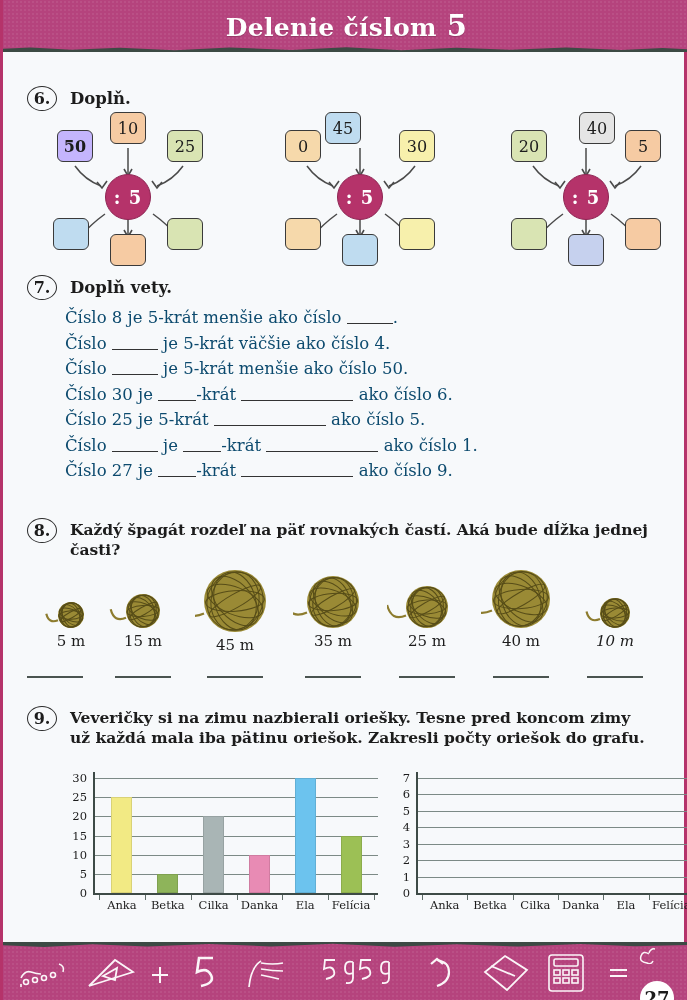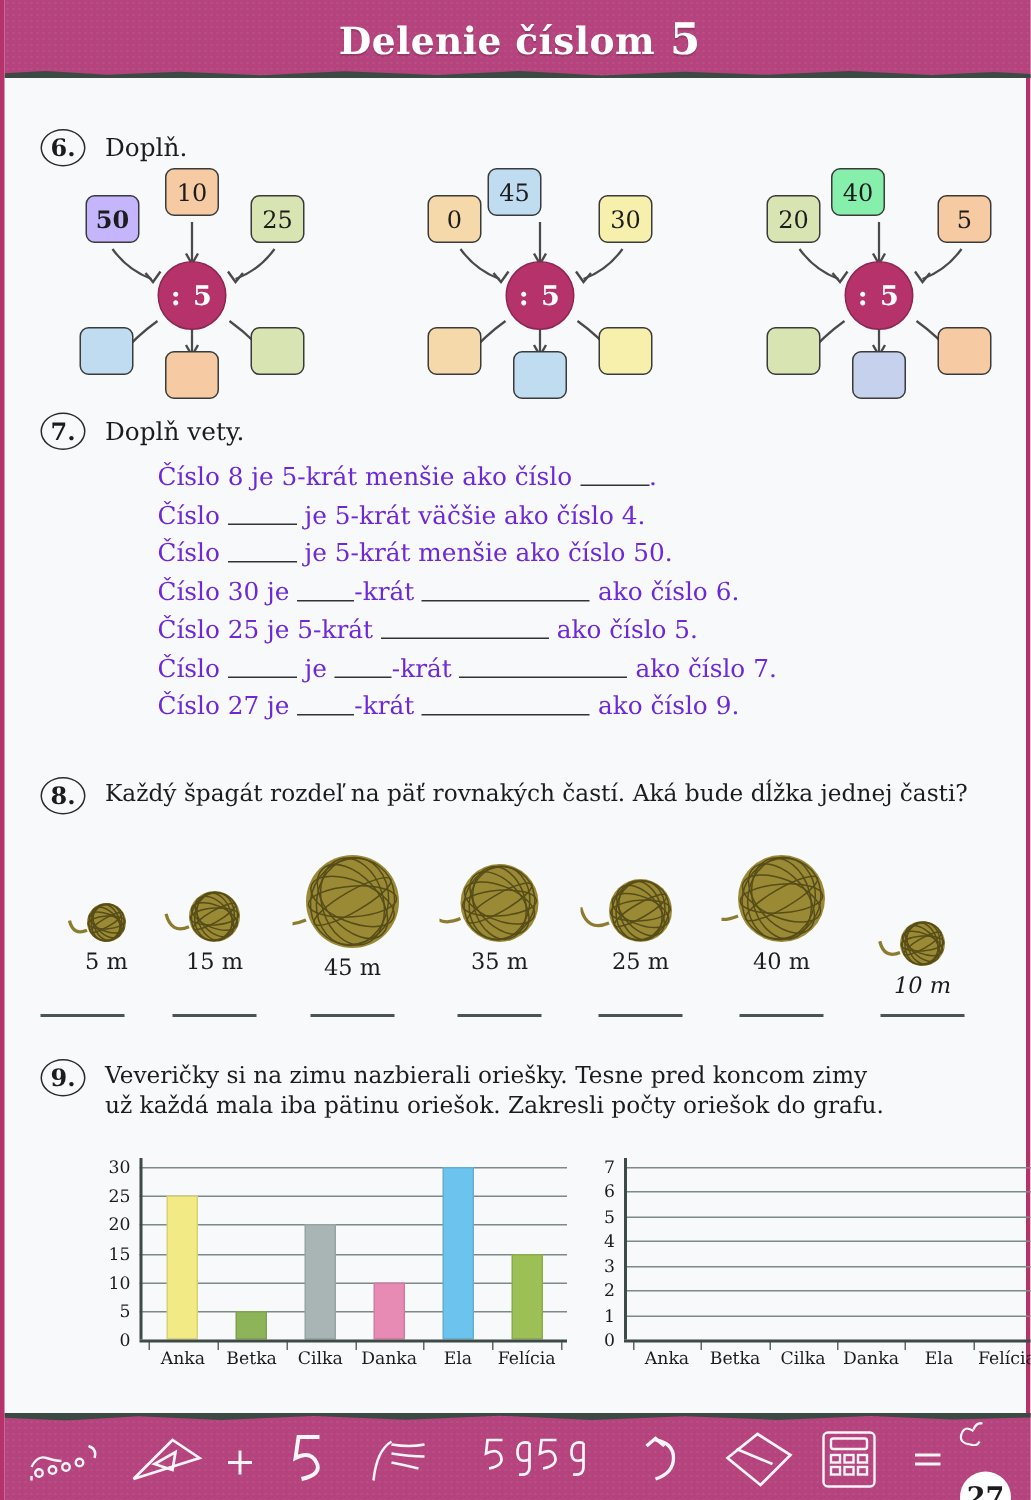--- a/index.html
+++ b/index.html
@@ -53,21 +53,21 @@
     border: 1.6px solid #2b2b2b;
     border-radius: 50%;
     display: flex; align-items: center; justify-content: center;
     font-size: 16px; font-weight: bold;
     font-family: "DejaVu Serif", serif;
     color: #1c1c1c;
     flex: none;
   }
   .ex-head { display: flex; align-items: flex-start; gap: 13px; }
   .ex-title {
-    font-size: 16.5px; font-weight: normal; color: #1c1c1c;
+    font-size: 16.5px; font-weight: bold; color: #1c1c1c;
     font-family: "DejaVu Serif", serif;
     line-height: 1.28; padding-top: 2px;
   }
 
   
   .diagrams { position: absolute; top: 108px; left: 0; width: 687px; height: 160px; }
   .diagram { position: absolute; width: 175px; height: 155px; }
   .dbox {
     position: absolute;
     width: 36px; height: 32px;
@@ -85,24 +85,23 @@
     display: flex; align-items: center; justify-content: center;
     color: #fff; font-size: 18px; font-weight: bold;
     font-family: "DejaVu Serif", serif;
     letter-spacing: 1px;
   }
   .diagram svg { position: absolute; top: 0; left: 0; overflow: visible; }
 
   
   .sentences { position: absolute; left: 62px; top: 305px; }
   .sent {
-    font-size: 16.5px; color: #6d28d9; line-height: 25.5px;
+    font-size: 16.5px; color: #0c4a6e; line-height: 25.5px;
     font-family: "DejaVu Serif", serif;
     white-space: nowrap;
-    margin-left: 40px;
   }
   .blank { display: inline-block; border-bottom: 1.5px solid #333; vertical-align: -1px; }
   .bl-s { width: 38px; }
   .bl-m { width: 46px; }
   .bl-l { width: 112px; }
 
   
   .yarns { position: absolute; top: 560px; left: 0; width: 687px; height: 80px; }
   .yarn-item { position: absolute; text-align: center; }
   .yarn-label {
@@ -228,40 +227,40 @@
           <path d="M75 104 L75 128" fill="none" stroke="#4a4a4a" stroke-width="1.5"></path>
           <path d="M100 106 q14 10 26 24" fill="none" stroke="#4a4a4a" stroke-width="1.5"></path>
           <path d="M44 74 L49 80 L54 73" fill="none" stroke="#4a4a4a" stroke-width="1.6"></path>
           <path d="M71 61 L75 68 L79 61" fill="none" stroke="#4a4a4a" stroke-width="1.6"></path>
           <path d="M99 73 L104 80 L109 74" fill="none" stroke="#4a4a4a" stroke-width="1.6"></path>
           <path d="M21 124 L26 131 L31 124" fill="none" stroke="#4a4a4a" stroke-width="1.6"></path>
           <path d="M71 122 L75 129 L79 122" fill="none" stroke="#4a4a4a" stroke-width="1.6"></path>
           <path d="M121 124 L126 131 L131 124" fill="none" stroke="#4a4a4a" stroke-width="1.6"></path>
         </svg>
         <div class="dbox" style="left: 0px; top: 22px; background: rgb(217, 228, 179);">20</div>
-        <div class="dbox" style="left: 43px; top: 4px; background: #86efac;">40</div>
+        <div class="dbox" style="left: 68px; top: 4px; background: #e5e5e5;">40</div>
         <div class="dbox" style="left: 114px; top: 22px; background: rgb(246, 203, 163);">5</div>
         <div class="dbox" style="left: 0px; top: 110px; background: rgb(217, 228, 179);"></div>
         <div class="dbox" style="left: 57px; top: 126px; background: rgb(198, 209, 238);"></div>
         <div class="dbox" style="left: 114px; top: 110px; background: rgb(246, 203, 163);"></div>
         <div class="dcircle" style="left: 52px; top: 66px;">: 5</div>
       </div>
     </div>
 
   <div class="ex ex-head" style="left:24px; top:275px;">
     <div class="ex-num">7.</div>
     <div class="ex-title">Doplň vety.</div>
   </div>
   <div class="sentences" id="sentences">
       <div class="sent"><span>Číslo 8 je 5-krát menšie ako číslo </span><span class="blank bl-m"></span><span>.</span></div>
       <div class="sent"><span>Číslo </span><span class="blank bl-m"></span><span> je 5-krát väčšie ako číslo 4.</span></div>
       <div class="sent"><span>Číslo </span><span class="blank bl-m"></span><span> je 5-krát menšie ako číslo 50.</span></div>
       <div class="sent"><span>Číslo 30  je </span><span class="blank bl-s"></span><span>-krát </span><span class="blank bl-l"></span><span> ako číslo 6.</span></div>
       <div class="sent"><span>Číslo 25  je 5-krát </span><span class="blank bl-l"></span><span> ako číslo 5.</span></div>
-      <div class="sent"><span>Číslo </span><span class="blank bl-m"></span><span> je </span><span class="blank bl-s"></span><span>-krát </span><span class="blank bl-l"></span><span> ako číslo 7.</span></div>
+      <div class="sent"><span>Číslo </span><span class="blank bl-m"></span><span> je </span><span class="blank bl-s"></span><span>-krát </span><span class="blank bl-l"></span><span> ako číslo 1.</span></div>
       <div class="sent"><span>Číslo 27  je </span><span class="blank bl-s"></span><span>-krát </span><span class="blank bl-l"></span><span> ako číslo 9.</span></div>
     </div>
 
   <div class="ex ex-head" style="left:24px; top:518px;">
     <div class="ex-num">8.</div>
     <div class="ex-title" style="font-size:15.5px;">Každý špagát rozdeľ na päť rovnakých častí. Aká bude dĺžka jednej časti?</div>
   </div>
   <div class="yarns" id="yarns">
       <div class="yarn-item" style="left: 28px; top: 0px; width: 80px; height: 70px;"><svg width="80" height="70" viewBox="0 0 80 70">
           <circle cx="40" cy="55" r="13" fill="#9a8a35"></circle>
@@ -322,21 +321,21 @@
           <circle cx="40" cy="39" r="29" fill="#9a8a35"></circle>
           <ellipse cx="40" cy="39" rx="27.549999999999997" ry="6.38" fill="none" stroke="#574d18" stroke-width="1" transform="rotate(-30 40 39)"></ellipse>
           <ellipse cx="40" cy="39" rx="27.549999999999997" ry="9.57" fill="none" stroke="#574d18" stroke-width="1" transform="rotate(-4 40 39)"></ellipse>
           <ellipse cx="40" cy="39" rx="27.549999999999997" ry="12.76" fill="none" stroke="#574d18" stroke-width="1" transform="rotate(22 40 39)"></ellipse>
           <ellipse cx="40" cy="39" rx="27.549999999999997" ry="15.950000000000001" fill="none" stroke="#574d18" stroke-width="1" transform="rotate(48 40 39)"></ellipse>
           <ellipse cx="40" cy="39" rx="27.549999999999997" ry="19.14" fill="none" stroke="#574d18" stroke-width="1" transform="rotate(74 40 39)"></ellipse>
           <ellipse cx="40" cy="39" rx="27.549999999999997" ry="22.330000000000002" fill="none" stroke="#574d18" stroke-width="1" transform="rotate(100 40 39)"></ellipse>
           <ellipse cx="40" cy="39" rx="27.549999999999997" ry="25.52" fill="none" stroke="#574d18" stroke-width="1" transform="rotate(126 40 39)"></ellipse>
           <path d="M11 50.6 q-20.299999999999997 8.7 -26.1 -14.5" fill="none" stroke="#8d7c2e" stroke-width="2.2"></path>
         </svg><div class="yarn-label">40 m</div></div>
-      <div class="yarn-item" style="left: 572px; top: 16px; width: 80px; height: 70px; font-style: italic;"><svg width="80" height="70" viewBox="0 0 80 70">
+      <div class="yarn-item" style="left: 572px; top: 0px; width: 80px; height: 70px; font-style: italic;"><svg width="80" height="70" viewBox="0 0 80 70">
           <circle cx="40" cy="53" r="15" fill="#9a8a35"></circle>
           <ellipse cx="40" cy="53" rx="14.25" ry="3.3" fill="none" stroke="#574d18" stroke-width="1" transform="rotate(-30 40 53)"></ellipse>
           <ellipse cx="40" cy="53" rx="14.25" ry="4.95" fill="none" stroke="#574d18" stroke-width="1" transform="rotate(-4 40 53)"></ellipse>
           <ellipse cx="40" cy="53" rx="14.25" ry="6.6" fill="none" stroke="#574d18" stroke-width="1" transform="rotate(22 40 53)"></ellipse>
           <ellipse cx="40" cy="53" rx="14.25" ry="8.25" fill="none" stroke="#574d18" stroke-width="1" transform="rotate(48 40 53)"></ellipse>
           <ellipse cx="40" cy="53" rx="14.25" ry="9.9" fill="none" stroke="#574d18" stroke-width="1" transform="rotate(74 40 53)"></ellipse>
           <ellipse cx="40" cy="53" rx="14.25" ry="11.55" fill="none" stroke="#574d18" stroke-width="1" transform="rotate(100 40 53)"></ellipse>
           <ellipse cx="40" cy="53" rx="14.25" ry="13.2" fill="none" stroke="#574d18" stroke-width="1" transform="rotate(126 40 53)"></ellipse>
           <path d="M25 59 q-10.5 4.5 -13.5 -7.5" fill="none" stroke="#8d7c2e" stroke-width="2.2"></path>
         </svg><div class="yarn-label">10 m</div></div>

